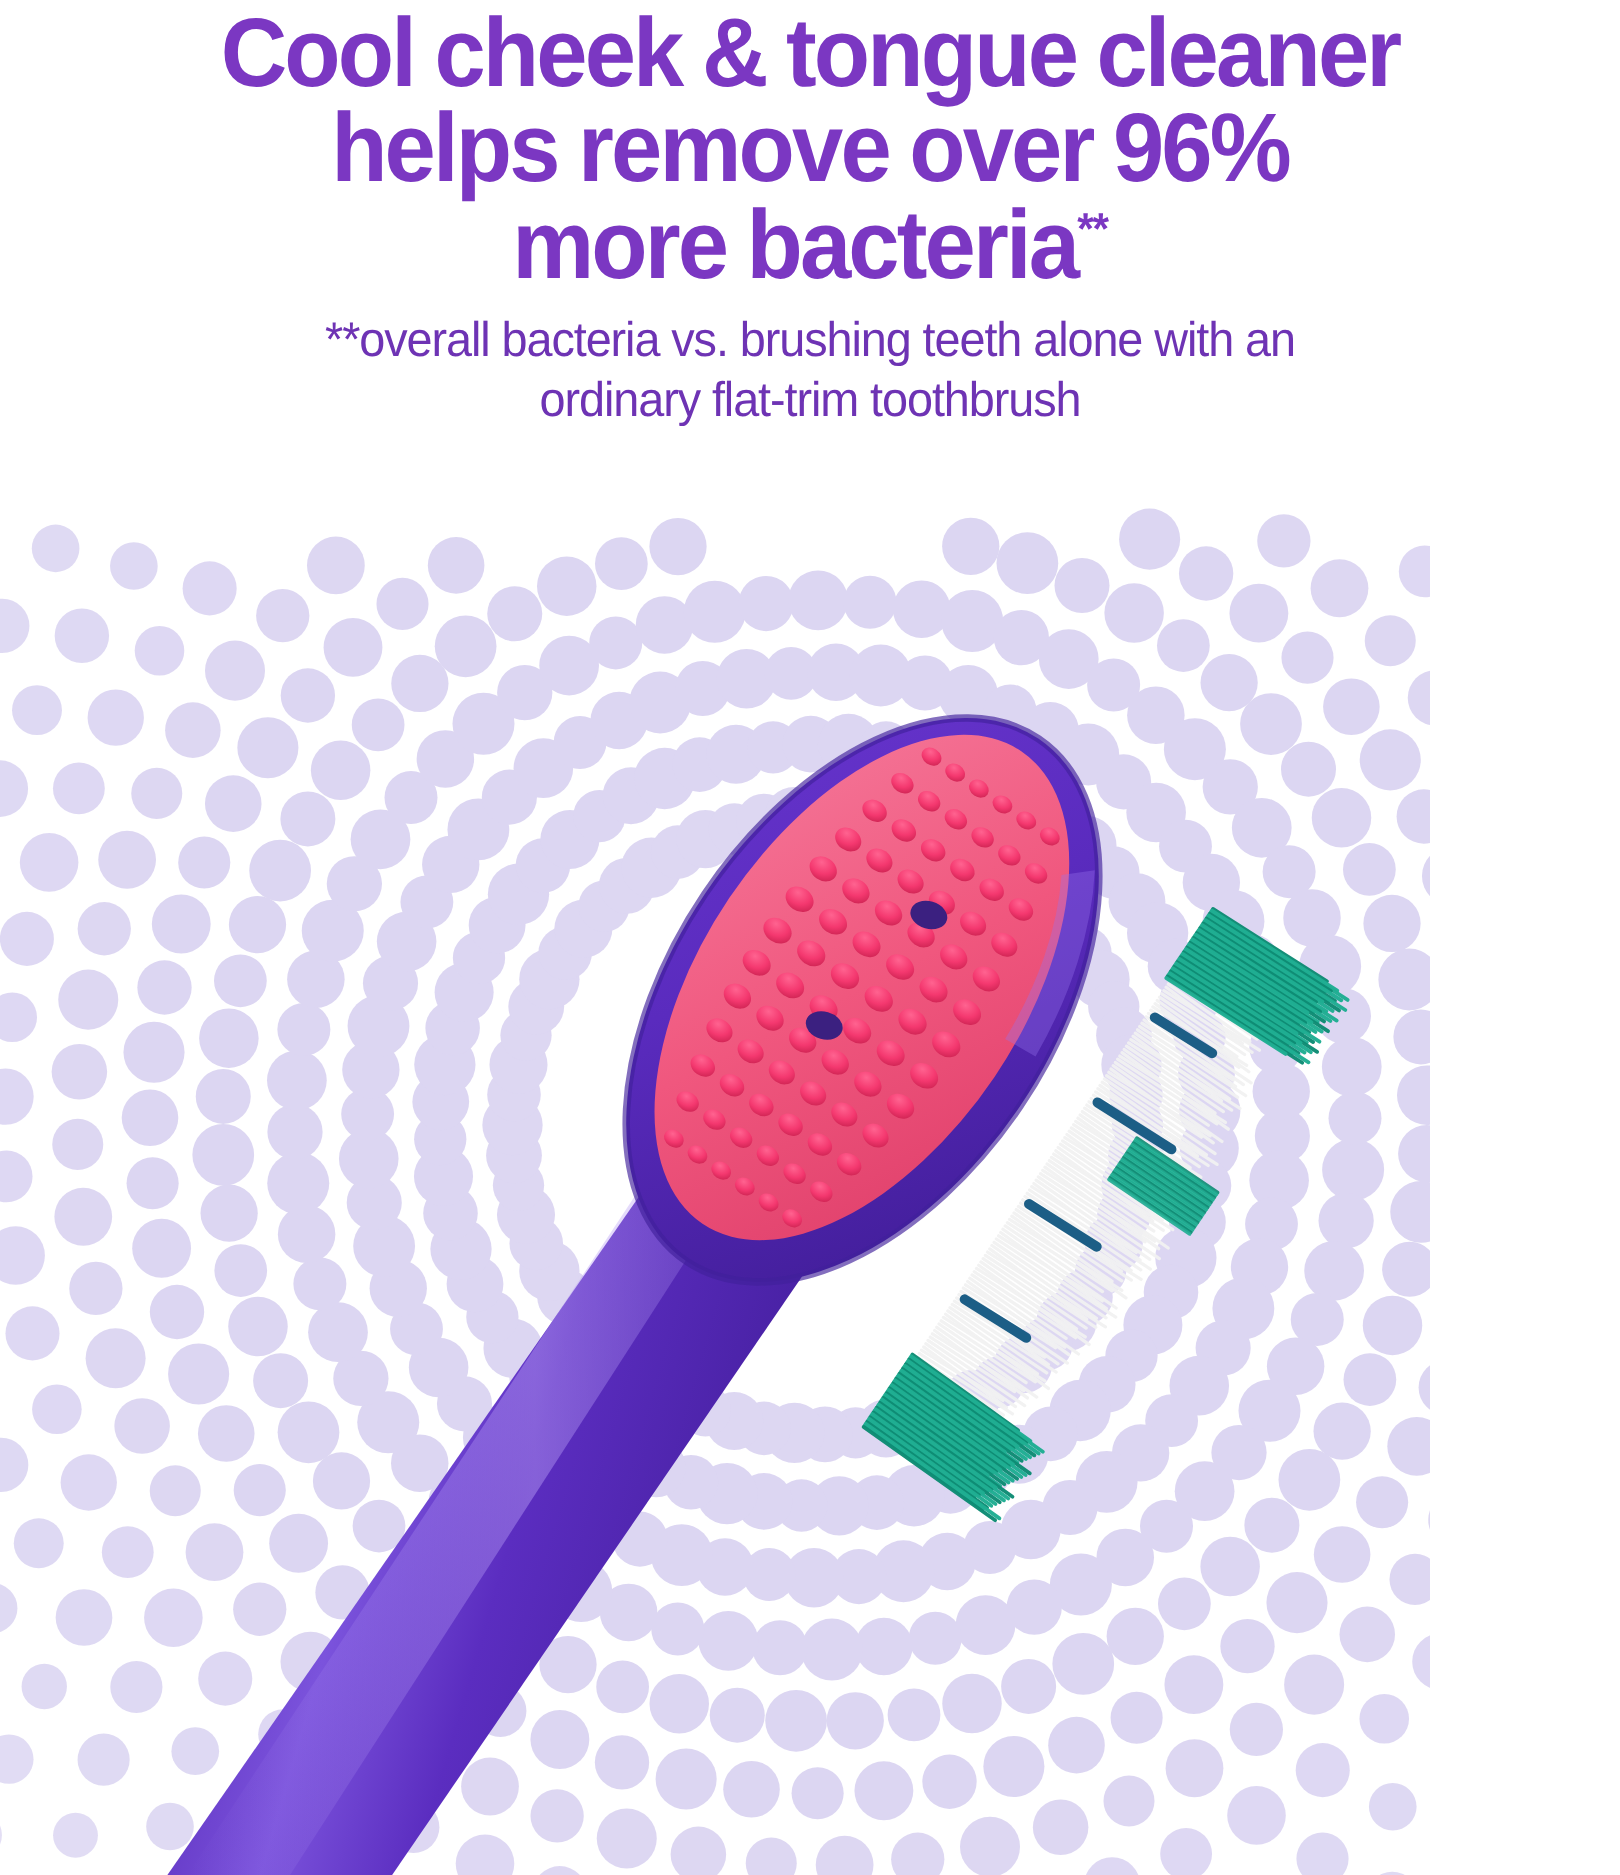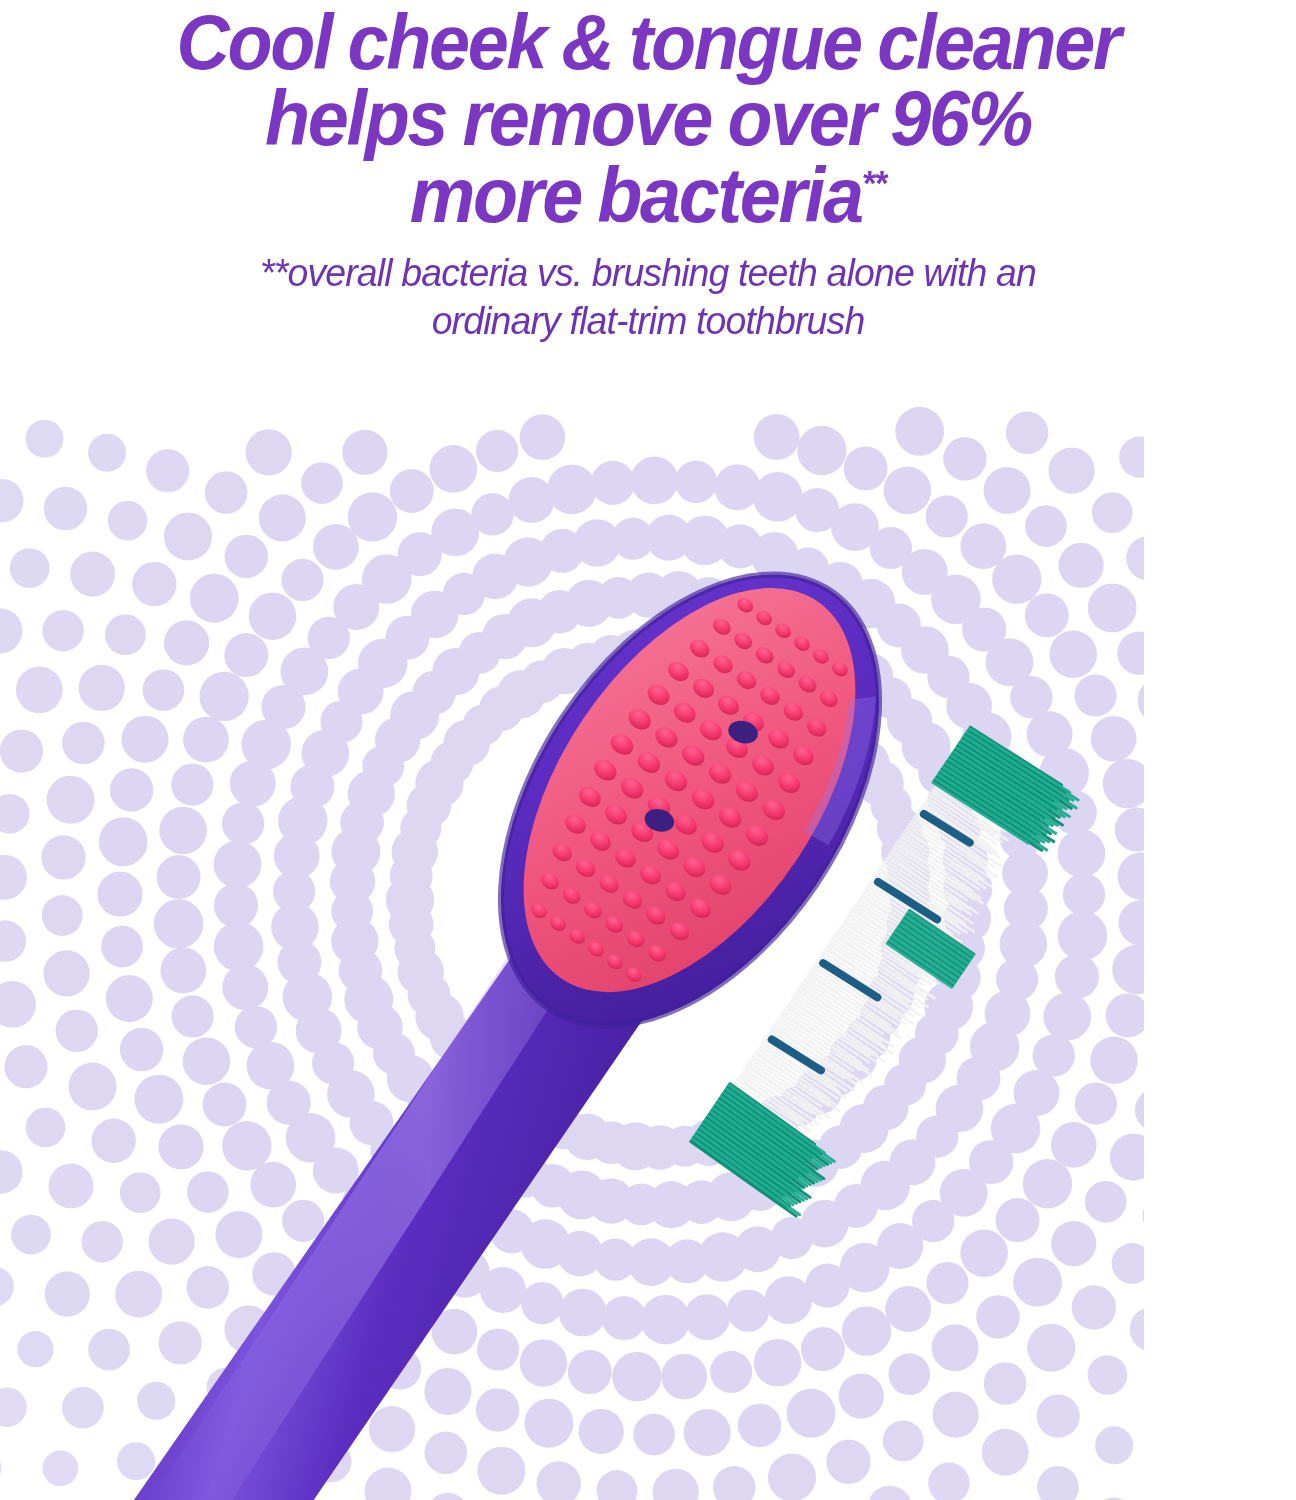--- a/index.html
+++ b/index.html
@@ -8,21 +8,20 @@
   body {
     width:1296px; height:1500px;
     font-family:"Liberation Sans", sans-serif;
     position:relative; overflow:hidden;
   }
   #panel {
     position:absolute; inset:0;
     width:1144px; height:1500px;
     background:#ffffff;
     overflow:hidden;
-    font-style:italic;
   }
 
   
   #halftone {
     position:absolute; left:0; top:0;
     width:1296px; height:1500px;
     z-index:0; pointer-events:none;
   }
 
   

